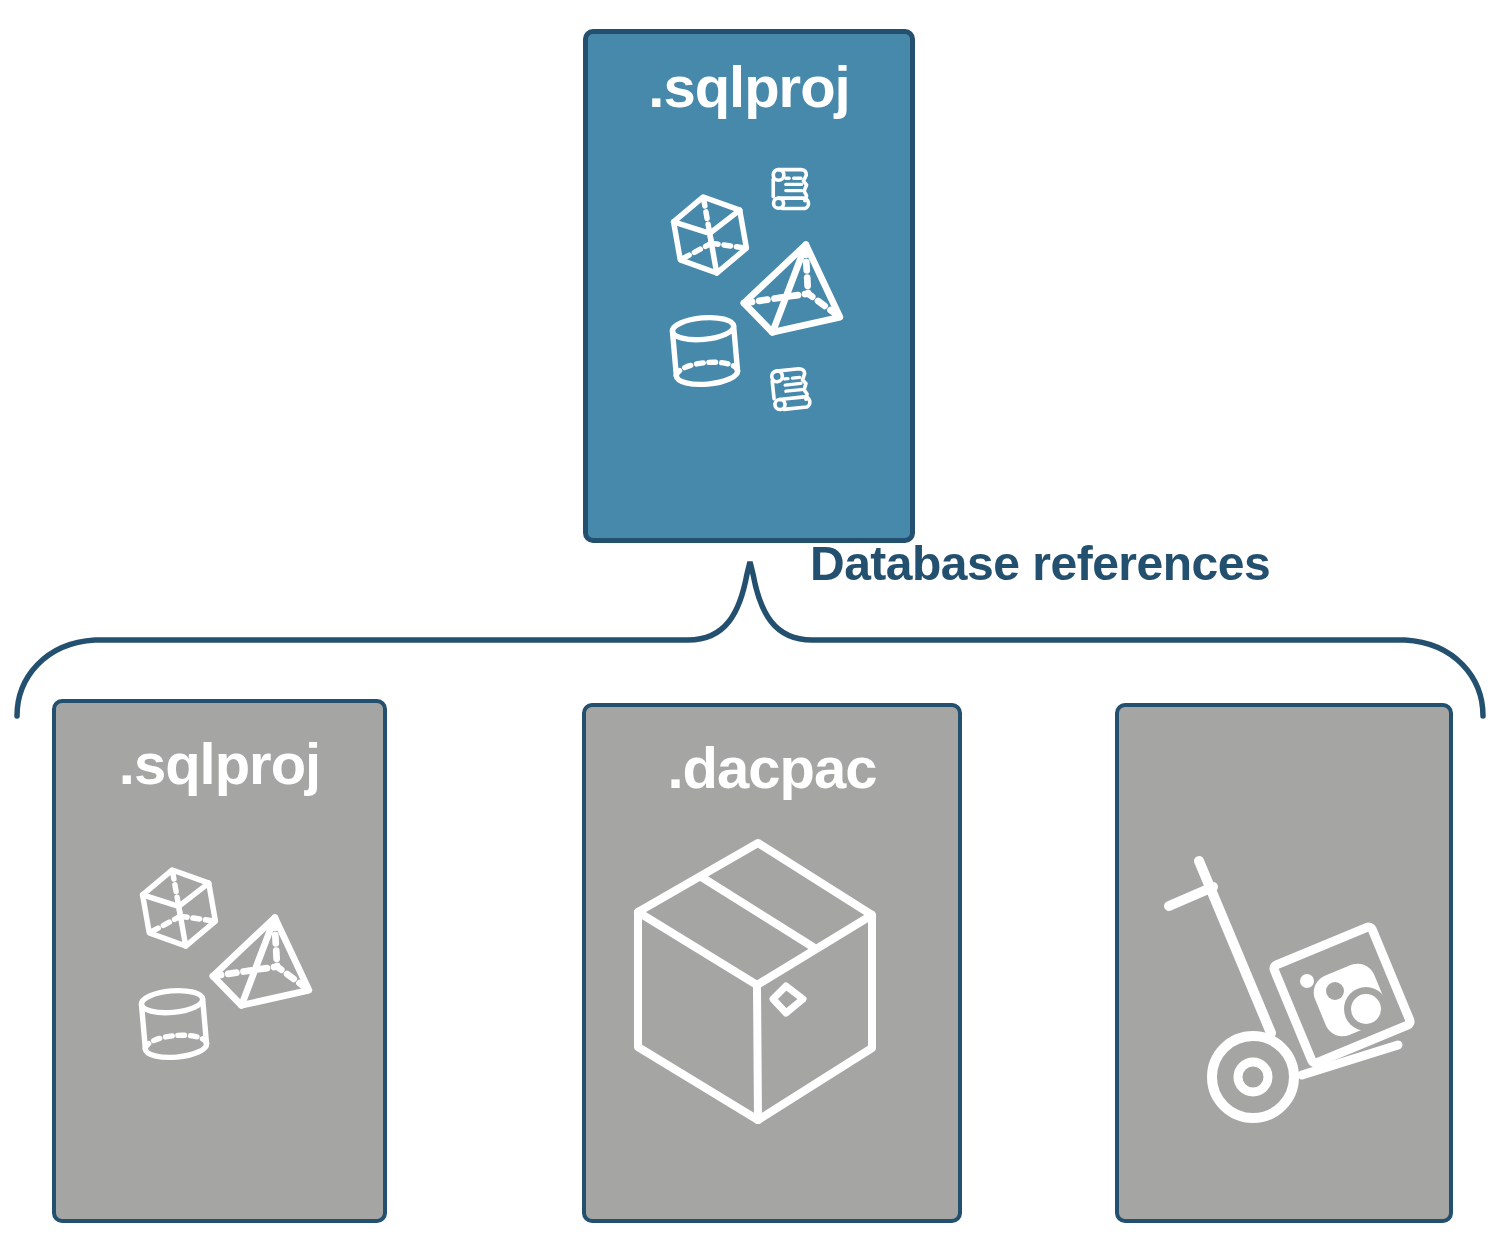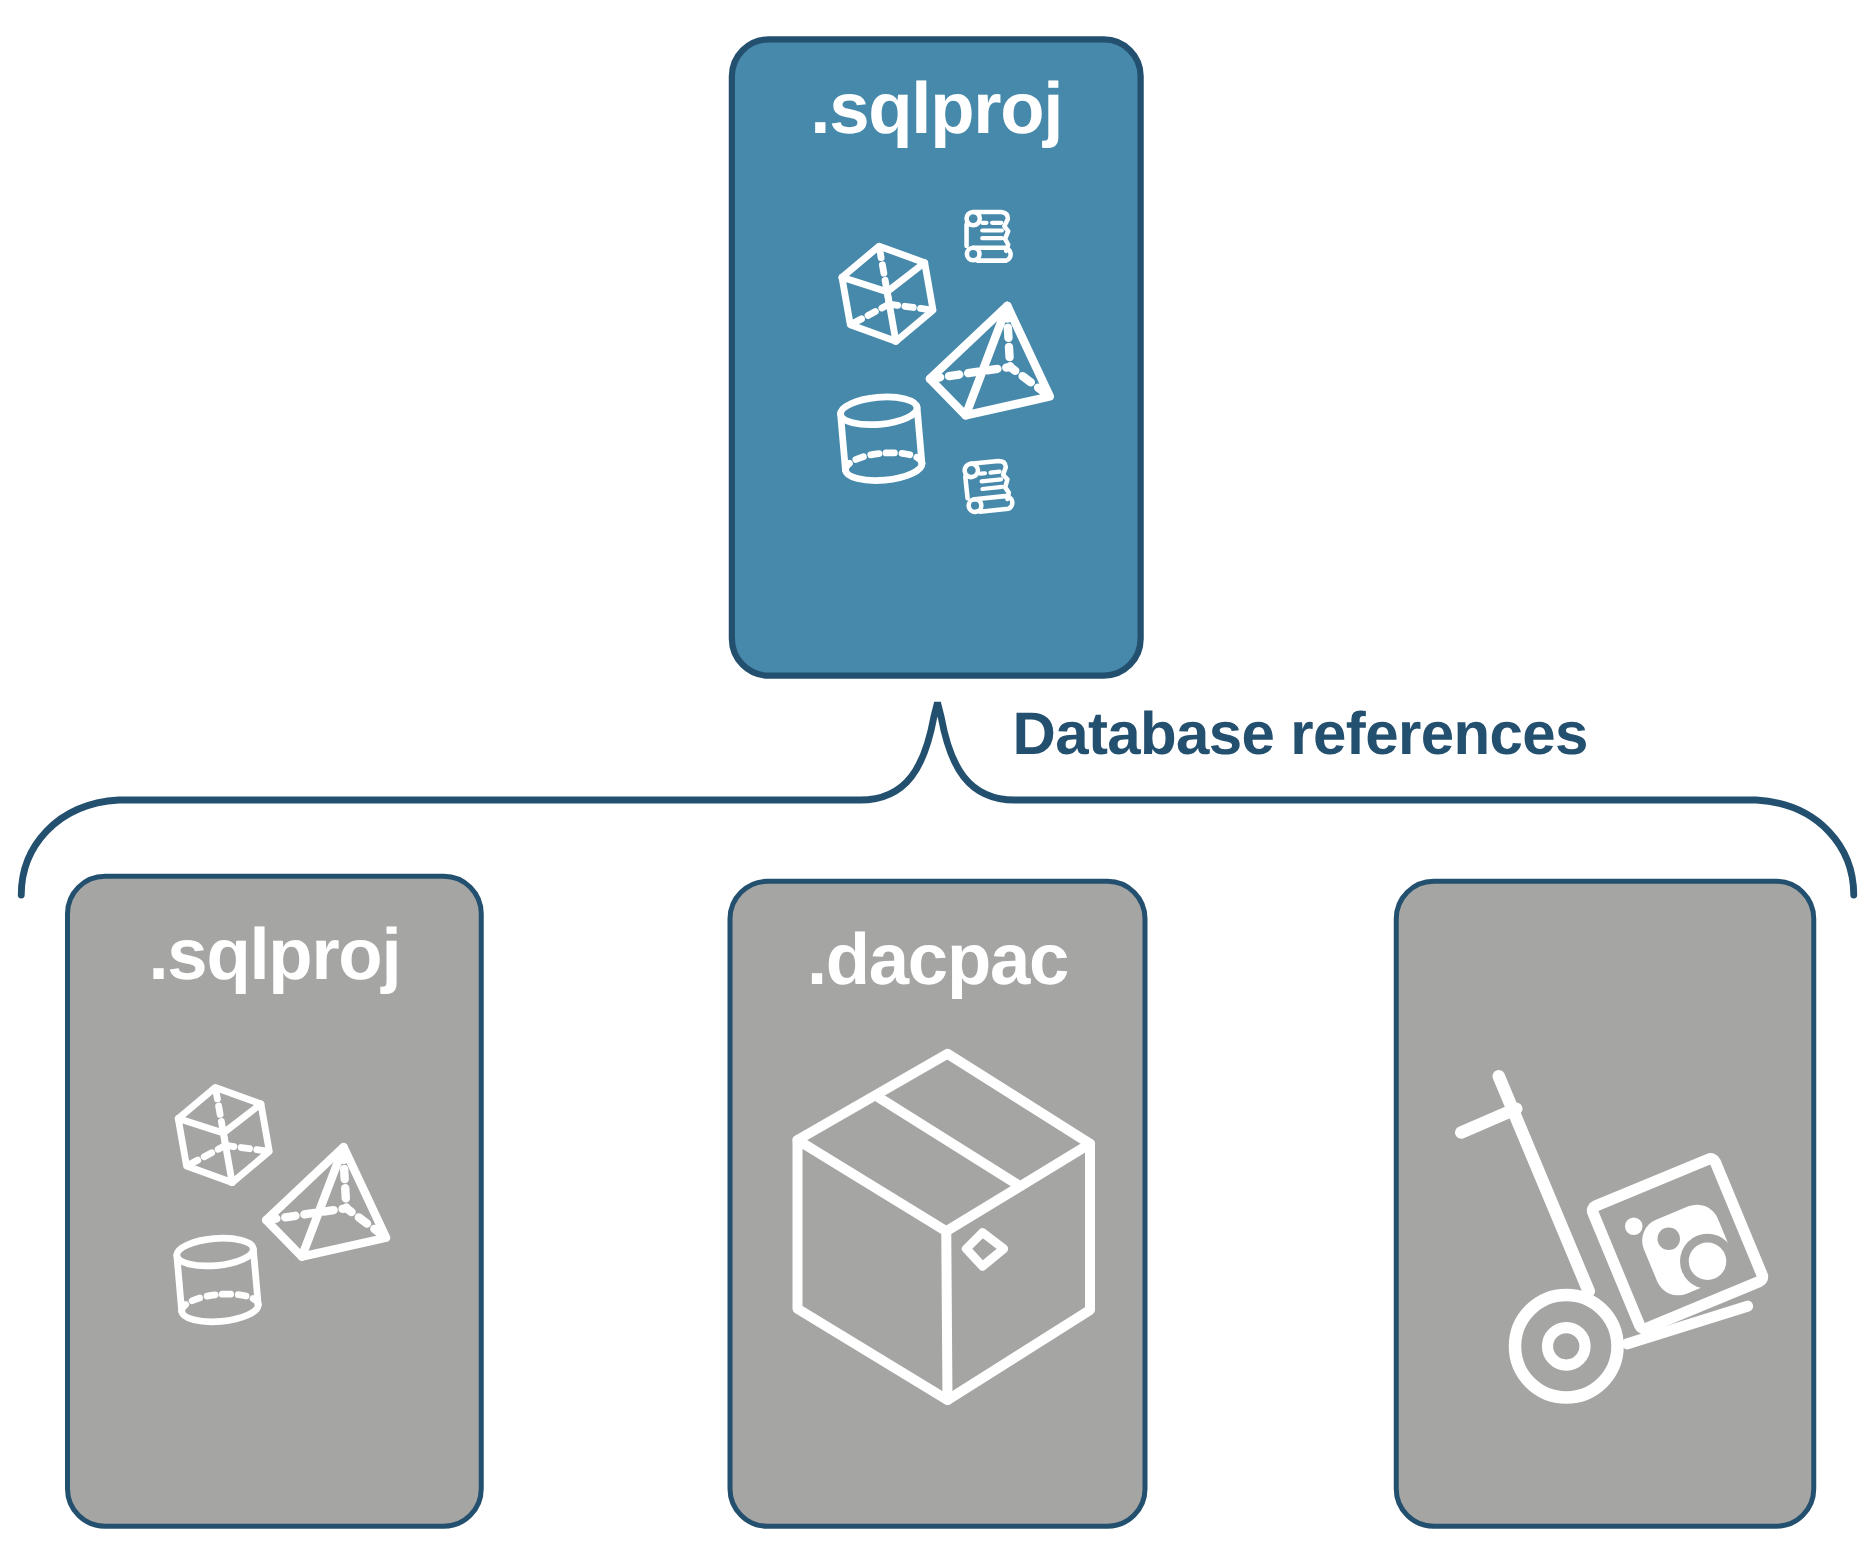--- a/index.html
+++ b/index.html
@@ -2,40 +2,40 @@
 <html><head>
 <meta charset="utf-8">
 <style>
   html,body { margin:0; padding:0; background:#ffffff; }
   .canvas {
     position:relative; width:1500px; height:1250px; background:#ffffff;
     font-family:"Liberation Sans", sans-serif; overflow:hidden;
   }
   .node {
     position:absolute; box-sizing:border-box;
-    border:5px solid #24506f; border-radius:32px;
+    border:5px solid #24506f; border-radius:10px;
   }
   .node.accent { background:#4789ab; }
   .node.gray   { background:#a5a5a4; border-width:4px; }
   .node-title {
     position:absolute; left:0; right:0; text-align:center;
     color:#ffffff; font-weight:bold; font-size:58px; line-height:1;
     letter-spacing:-1px; white-space:nowrap;
   }
   .node.accent .node-title { top:24px; }
   .node.gray   .node-title { top:32px; }
   .icons-svg { position:absolute; }
   .node.accent .icons-svg { left:-5px; top:-5px; }
   .node.gray   .icons-svg { left:-4px; top:-4px; }
   .overlay {
     position:absolute; left:0; top:0; width:1500px; height:1250px;
     pointer-events:none;
   }
   .brace-label {
-    position:absolute; left:810px; top:564px;
+    position:absolute; left:810px; top:540px;
     font-size:48px; line-height:1; font-weight:bold; color:#24506f;
     letter-spacing:-0.5px; white-space:nowrap;
   }
 </style>
 </head>
 <body>
 
 <div class="canvas">
 
   <svg width="0" height="0" style="position:absolute" aria-hidden="true">
@@ -91,21 +91,21 @@
     </svg>
   </div>
 
   <div class="node gray" style="left:52px; top:699px; width:335px; height:524px;">
     <div class="node-title">.sqlproj</div>
     <svg class="icons-svg" width="335" height="524" viewBox="0 0 335 524">
       <use href="#sql-cluster" transform="translate(0,3)"></use>
     </svg>
   </div>
 
-  <div class="node gray" style="left:582px; top:703px; width:336px; height:520px;">
+  <div class="node gray" style="left:582px; top:703px; width:380px; height:520px;">
     <div class="node-title">.dacpac</div>
     <svg class="icons-svg" width="336" height="520" viewBox="0 0 336 520">
       <g fill="none" stroke="#ffffff" stroke-width="8" stroke-linejoin="round" stroke-linecap="round">
         <path d="M176 140 L290 212 L290 345 L176 417 L56 344 L56 209 Z"></path>
         <path d="M56 209 L175 282 L290 212 M175 282 L176 417"></path>
         <path d="M121 175 L231 244"></path>
         <path d="M204 283 L221 296 L204 310 L191 296 Z" stroke-width="7"></path>
       </g>
     </svg>
   </div>

